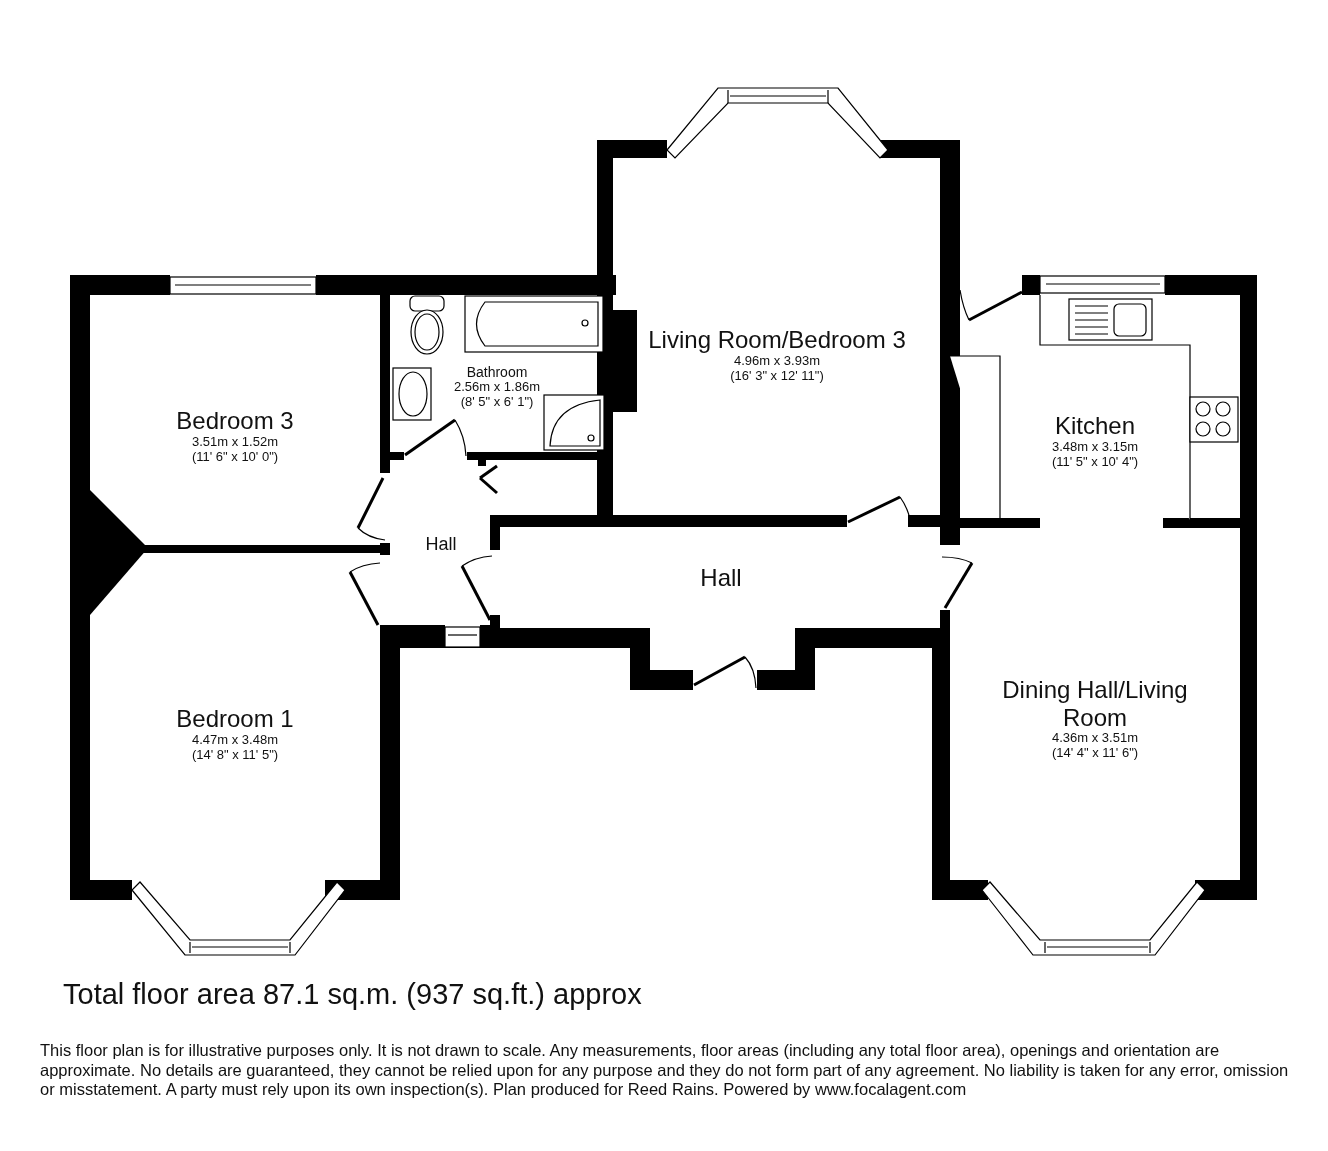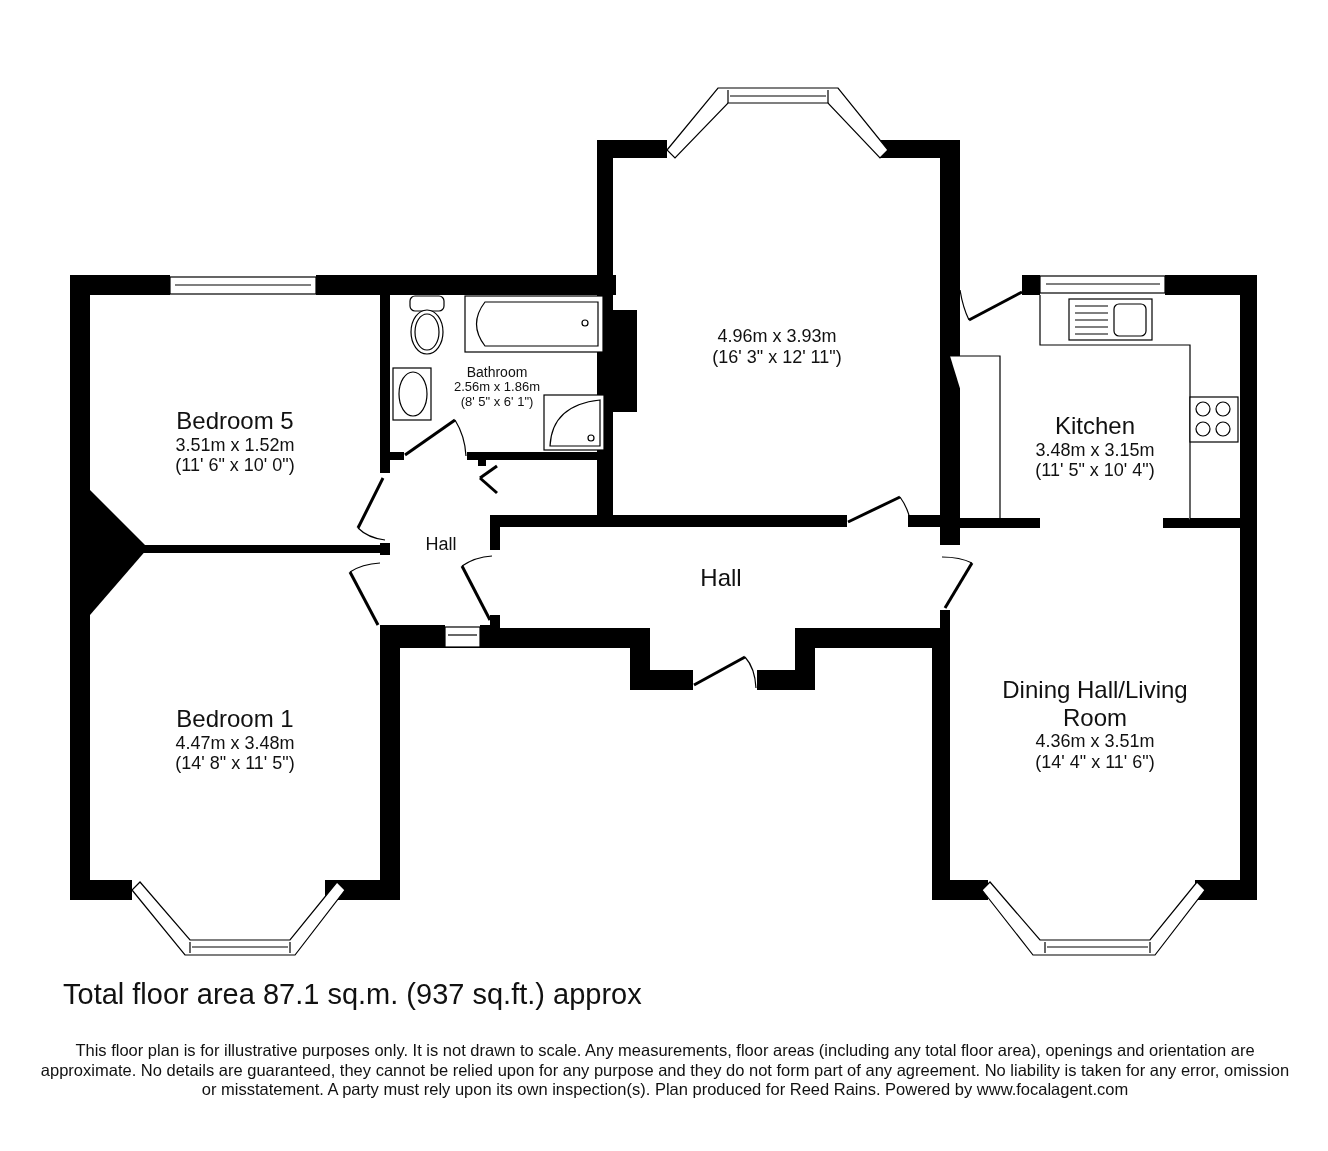--- a/index.html
+++ b/index.html
@@ -1,26 +1,26 @@
 <!DOCTYPE html>
 <html><head>
 <meta charset="utf-8">
 <style>
   html, body { margin:0; padding:0; background:#ffffff; }
   body { width:1328px; height:1151px; position:relative; overflow:hidden; font-family:"Liberation Sans", sans-serif; color:#111; }
   #plan { position:absolute; left:0; top:0; }
   .label { position:absolute; text-align:center; line-height:1.15; color:#111; white-space:nowrap; transform:translateX(-50%); }
   .room-name { font-size:24px; }
-  .room-dim { font-size:18px; }
+  .room-dim { font-size:13px; }
   .bath-name { font-size:14px; }
   .bath-dim { font-size:13px; }
   .hall-name { font-size:18px; }
   .hall2-name { font-size:24px; }
   .total { position:absolute; left:63px; top:978px; font-size:29px; color:#111; white-space:nowrap; }
-  .disclaimer { position:absolute; left:40px; top:1041px; width:1250px; text-align:center; font-size:16.5px; line-height:19.5px; color:#111; }
+  .disclaimer { position:absolute; left:40px; top:1041px; width:1250px; font-size:16.5px; line-height:19.5px; color:#111; }
 </style>
 </head>
 <body>
 
 <svg id="plan" width="1328" height="1151" viewBox="0 0 1328 1151" xmlns="http://www.w3.org/2000/svg">
   <g fill="#000">
 
     <rect x="70" y="275" width="20" height="625"></rect>
     <rect x="70" y="275" width="100" height="20"></rect>
     <rect x="316" y="275" width="300" height="20"></rect>
@@ -145,32 +145,33 @@
     <rect x="1190" y="397" width="48" height="45"></rect>
     <circle cx="1203" cy="409" r="7"></circle>
       <circle cx="1223" cy="409" r="7"></circle>
     <circle cx="1203" cy="429" r="7"></circle>
       <circle cx="1223" cy="429" r="7"></circle>
     <polyline points="950,356 1000,356 1000,518"></polyline>
   </g>
 </svg>
 
 <div class="label" style="left:235px; top:407px;">
-  <div class="room-name">Bedroom 5</div>
+  <div class="room-name">Bedroom 3</div>
   <div class="room-dim">3.51m x 1.52m</div>
   <div class="room-dim">(11' 6" x 10' 0")</div>
 </div>
 
 <div class="label" style="left:497px; top:364px;">
   <div class="bath-name">Bathroom</div>
   <div class="bath-dim">2.56m x 1.86m</div>
   <div class="bath-dim">(8' 5" x 6' 1")</div>
 </div>
 
 <div class="label" style="left:777px; top:326px;">
+  <div class="room-name">Living Room/Bedroom 3</div>
   <div class="room-dim">4.96m x 3.93m</div>
   <div class="room-dim">(16' 3" x 12' 11")</div>
 </div>
 
 <div class="label" style="left:1095px; top:412px;">
   <div class="room-name">Kitchen</div>
   <div class="room-dim">3.48m x 3.15m</div>
   <div class="room-dim">(11' 5" x 10' 4")</div>
 </div>
 

